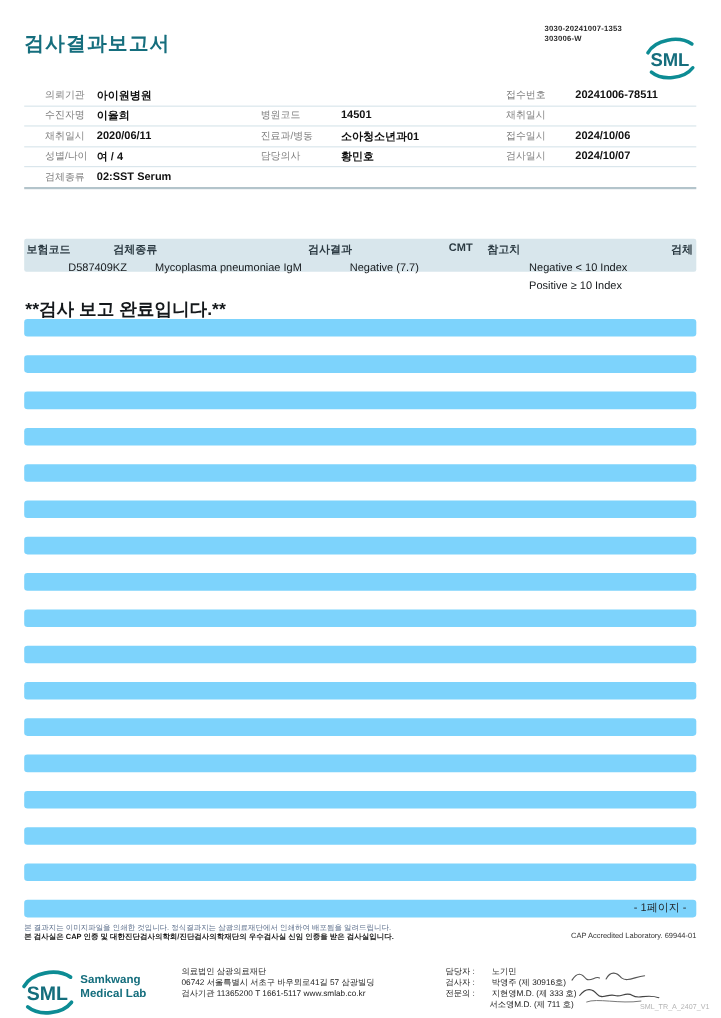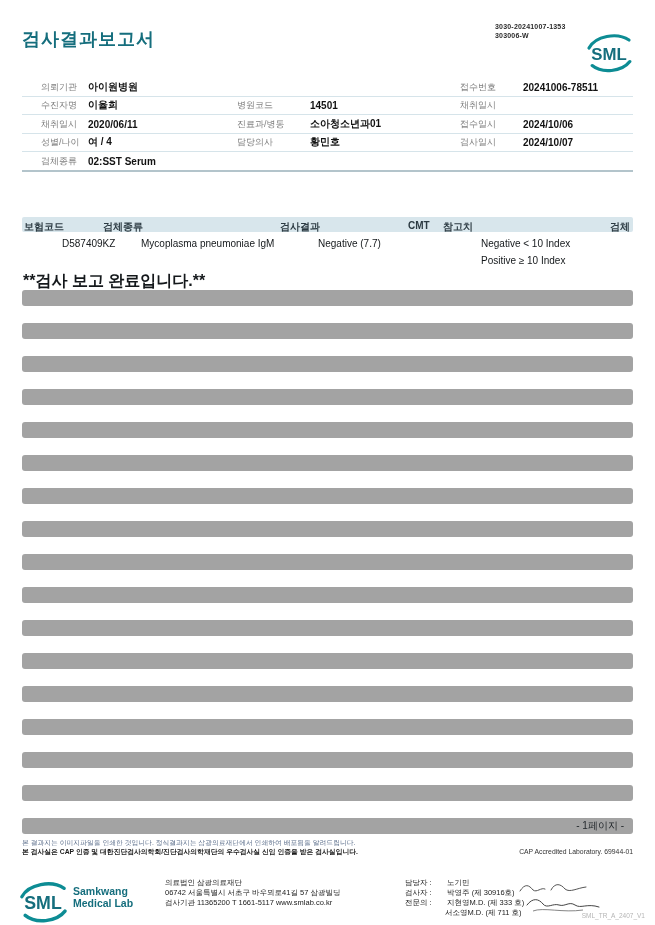--- a/index.html
+++ b/index.html
@@ -18,34 +18,34 @@
   .p-row{position:relative;height:17.5px;border-bottom:1px solid #d6e4ea;}
   .p-row.last{border-bottom:2px solid #b3c4cb;}
   .p-cell{position:absolute;top:50%;transform:translateY(-50%);white-space:nowrap;}
   .p-label{font-size:9px;color:#7d7d7d;}
   .p-value{font-size:10px;color:#121212;font-weight:700;}
   .pos-l1{left:3px;margin-left:16px;} .pos-v1{left:66px;}
   .pos-l2{left:215px;} .pos-v2{left:288px;}
   .pos-l3{left:438px;} .pos-v3{left:501px;}
 
   
-  .res-header{position:absolute;left:22px;top:217px;width:611px;height:15px;
+  .res-header{position:absolute;left:22px;top:217px;width:611px;height:30px;
               background:#d8e6ec;border-radius:2px;}
   .res-row{position:absolute;left:22px;width:611px;height:15px;margin-left:38px;}
   .rcell{position:absolute;top:0;white-space:nowrap;font-size:10px;color:#14181b;}
   .res-header .rcell{font-weight:700;color:#2b3a42;top:3px;}
   .c-code{left:2px;} .c-item{left:81px;} .c-result{left:258px;}
   .c-cmt{left:386px;} .c-ref{left:421px;}
   .c-spec{right:3px;text-align:right;}
   .complete-msg{position:absolute;left:23px;top:271px;font-size:16px;
                 font-weight:700;color:#14181b;white-space:nowrap;}
 
   
   .stripes{position:absolute;left:22px;top:290px;width:611px;}
-  .stripe{height:16px;margin-bottom:17px;background:#a3a3a3;border-radius:3px;}
+  .stripe{height:16px;margin-bottom:17px;background:#7dd3fc;border-radius:3px;}
   .stripe.page-stripe{box-sizing:border-box;text-align:right;padding-right:9px;
                       font-size:10px;line-height:16px;color:#23282c;margin-bottom:0;}
 
   
   .footnote1{position:absolute;left:22px;top:838px;font-size:6.8px;color:#5a6d8a;white-space:nowrap;}
   .footnote2{position:absolute;left:22px;top:847px;font-size:6.8px;font-weight:700;
              color:#1a1a1a;white-space:nowrap;}
   .cap-text{position:absolute;right:22px;top:848px;font-size:6.8px;color:#333;white-space:nowrap;}
 
   

